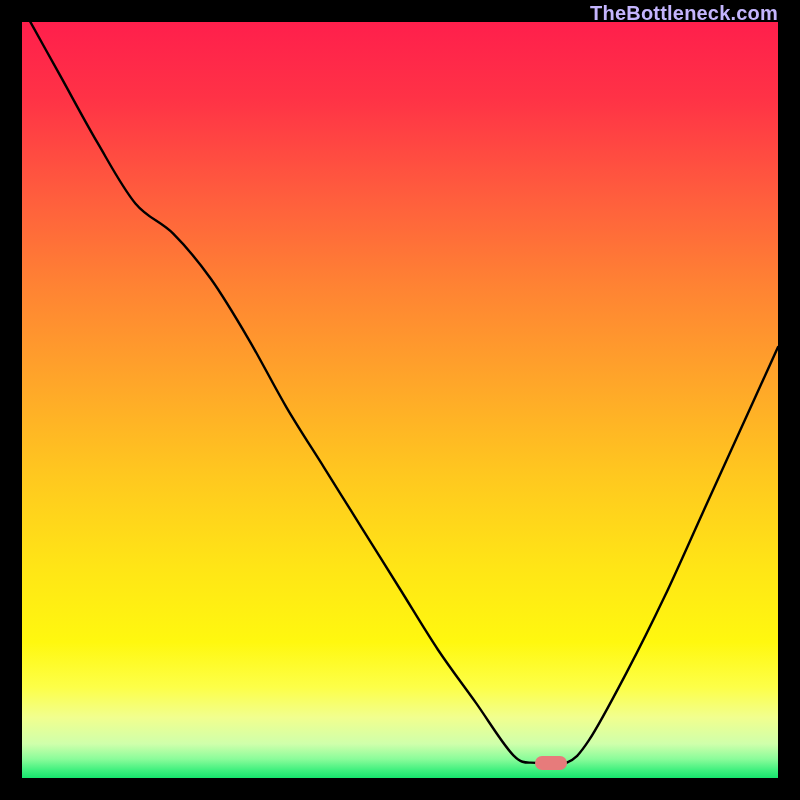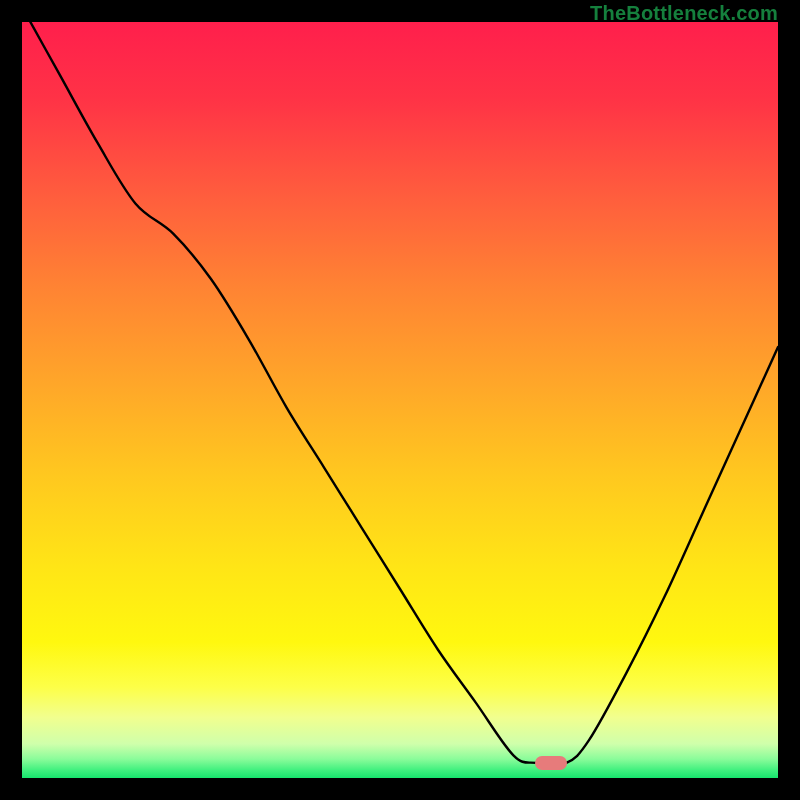--- a/index.html
+++ b/index.html
@@ -35,21 +35,21 @@
     height: 756px;
     pointer-events: none;
   }
   .watermark {
     position: absolute;
     top: 2px;
     right: 22px;
     font-family: Arial, Helvetica, sans-serif;
     font-size: 20px;
     font-weight: 600;
-    color: #15803d;
+    color: #c4b5fd;
     letter-spacing: 0.2px;
     user-select: none;
   }
   .marker {
     position: absolute;
     width: 32px;
     height: 14px;
     border-radius: 7px;
     background: #e77b7b;
     transform: translate(-50%, -50%);

